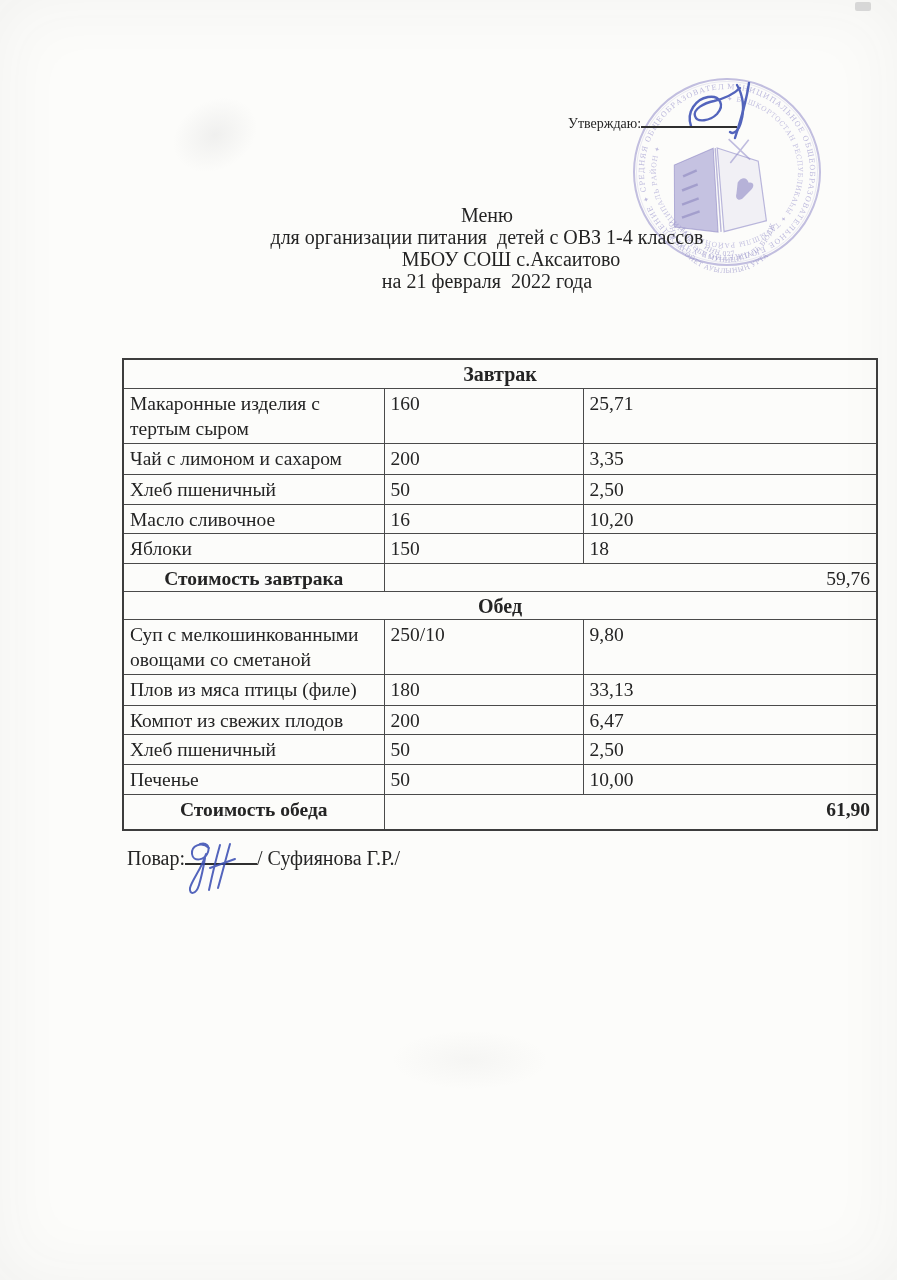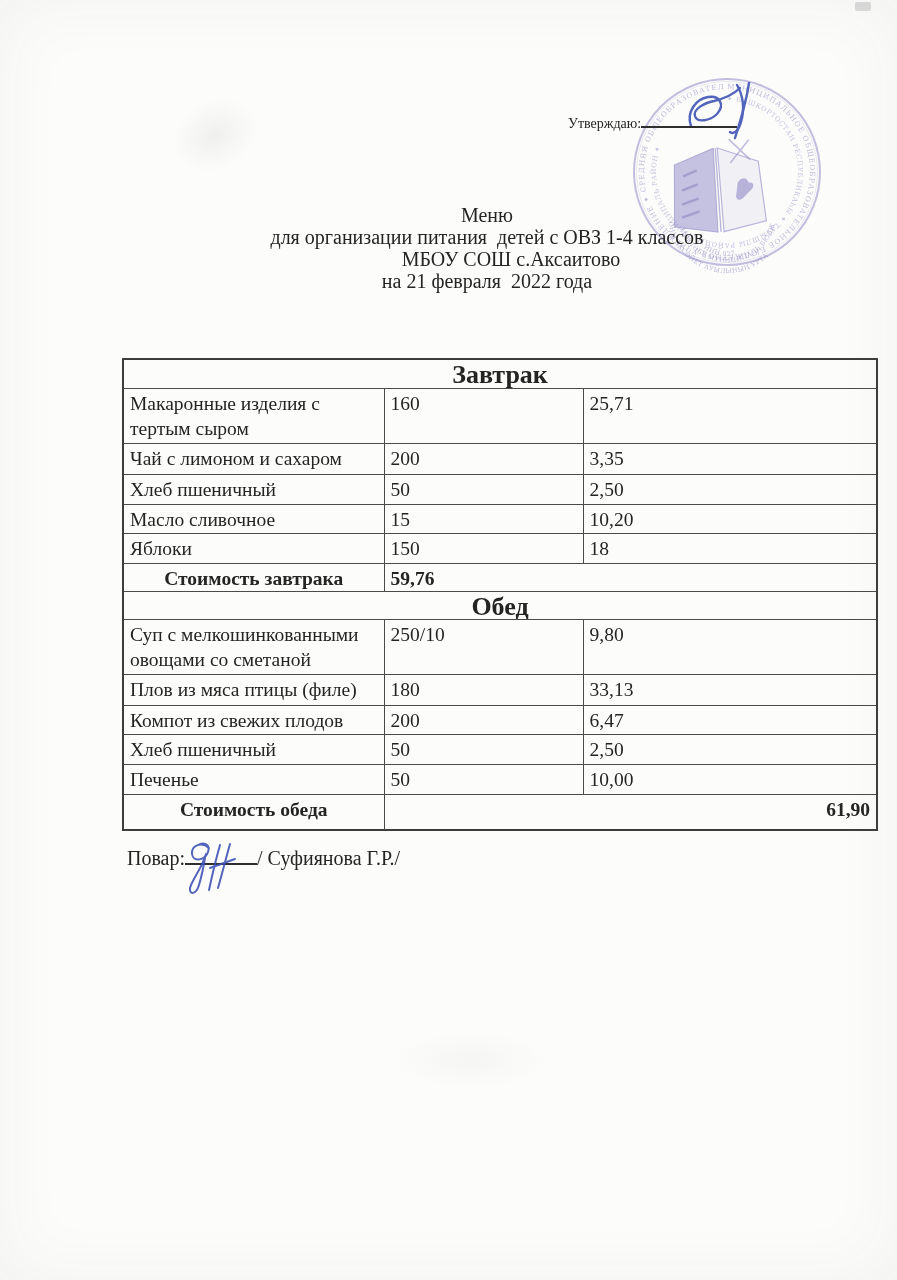--- a/index.html
+++ b/index.html
@@ -29,23 +29,23 @@
   .title-shift{transform:translateX(24px);}
 
   
   table.menu{position:absolute;left:122px;top:358px;width:754px;
              border-collapse:collapse;table-layout:fixed;font-size:19.5px;
              border:2px solid #3d3d3d;}
   table.menu td{border:1.5px solid #4a4a4a;vertical-align:top;
                 padding:2px 6px 0 6px;line-height:25px;overflow:hidden;}
   tr.r28{height:28px;margin-top:20px;} tr.r29{height:29px;} tr.r30{height:30px;}
   tr.r31{height:31px;} tr.r32{height:36px;} tr.r55{height:55px;}
-  td.section-hdr{font-weight:bold;text-align:center;font-size:26px;}
+  td.section-hdr{font-weight:bold;text-align:center;font-size:20px;}
   td.total-label{font-weight:bold;text-align:center;}
-  td.total-val-b{font-weight:bold;text-align:left;padding-left:160px;}
+  td.total-val-b{font-weight:normal;text-align:right;padding-left:160px;}
   td.total-val-l{font-weight:bold;text-align:right;padding-right:54px;}
 
   
   .footer{position:absolute;left:127px;top:847px;font-size:20px;white-space:nowrap;}
 
   
   .stamp{position:absolute;left:622px;top:67px;width:210px;height:210px;opacity:.78;}
   .stamp text{font-family:"DejaVu Serif","Liberation Serif",serif;}
   .sig-svg{position:absolute;}
   .sig-director{left:683px;top:80px;width:84px;height:64px;}
@@ -133,21 +133,21 @@
         <td>200</td>
         <td>3,35</td>
       </tr>
       <tr class="r30">
         <td>Хлеб пшеничный</td>
         <td>50</td>
         <td>2,50</td>
       </tr>
       <tr class="r29">
         <td>Масло сливочное</td>
-        <td>15</td>
+        <td>16</td>
         <td>10,20</td>
       </tr>
       <tr class="r30">
         <td>Яблоки</td>
         <td>150</td>
         <td>18</td>
       </tr>
       <tr class="r28">
         <td class="total-label">Стоимость завтрака</td>
         <td class="total-val-b" colspan="2">59,76</td>

